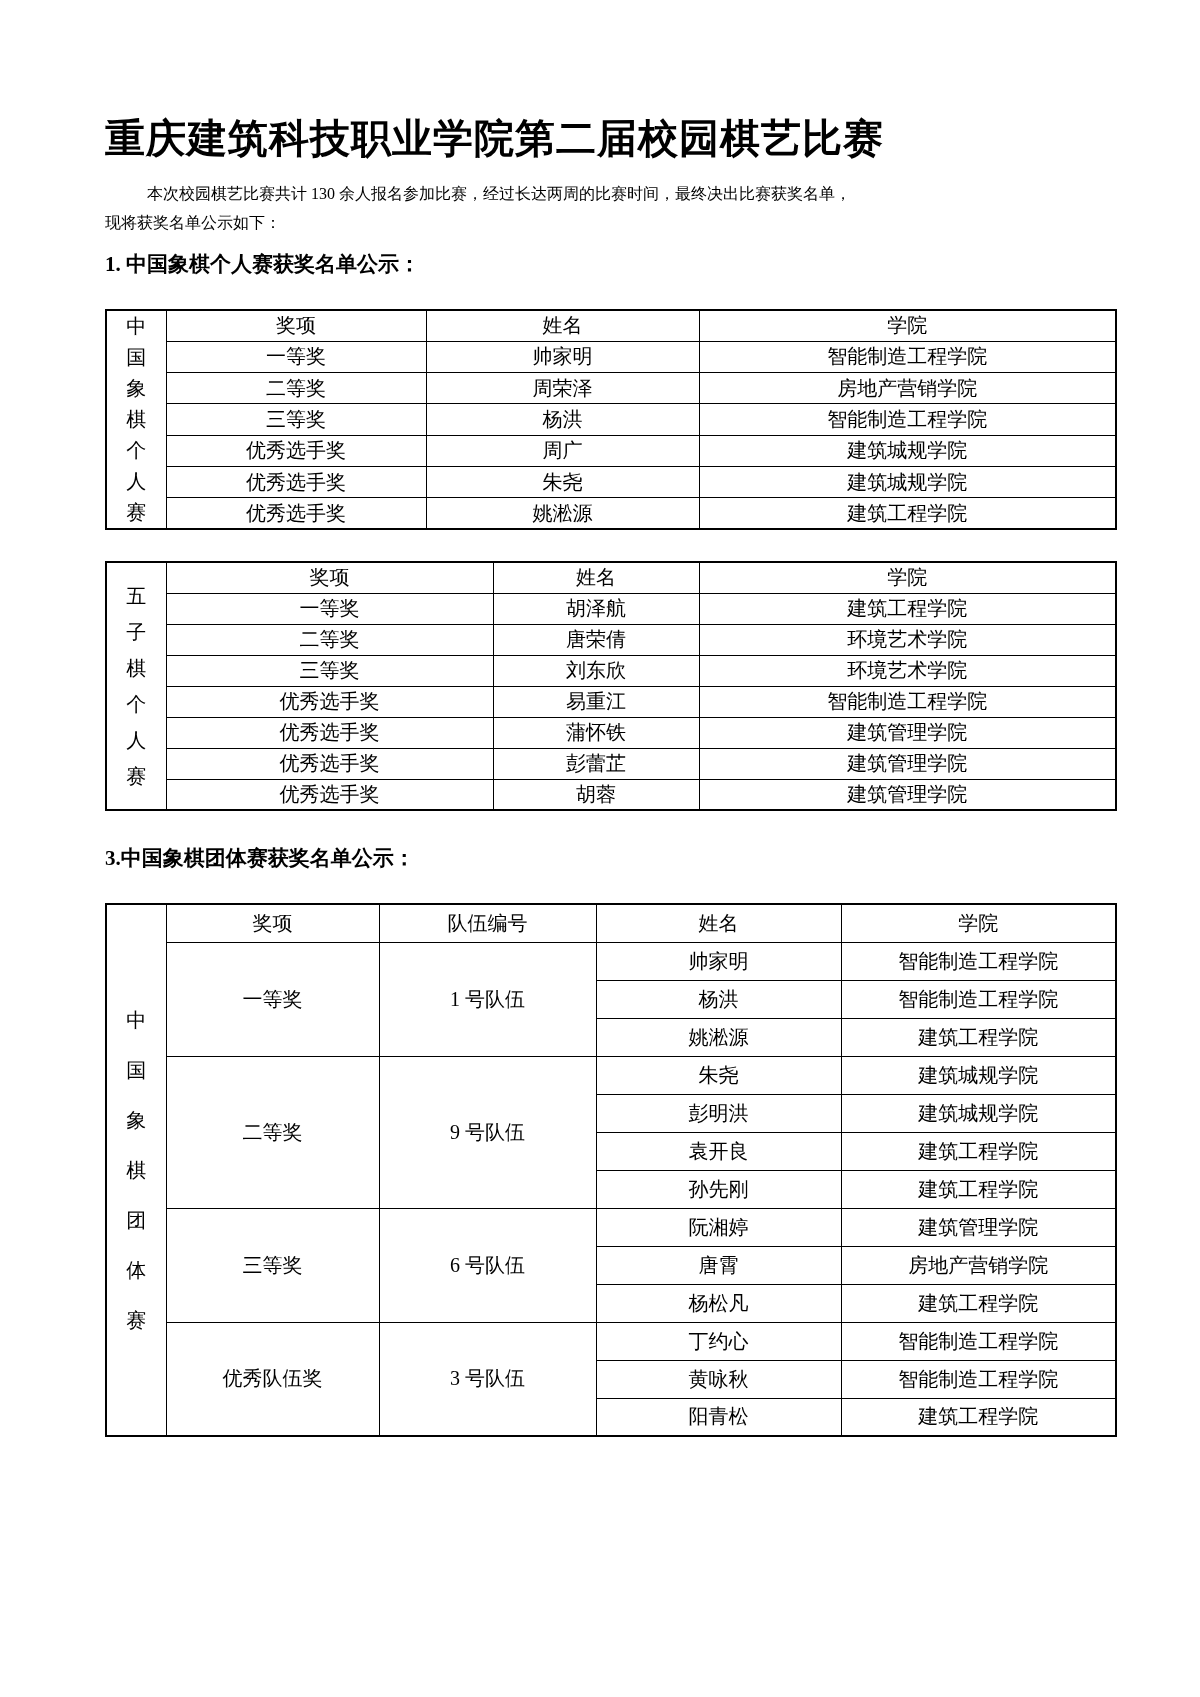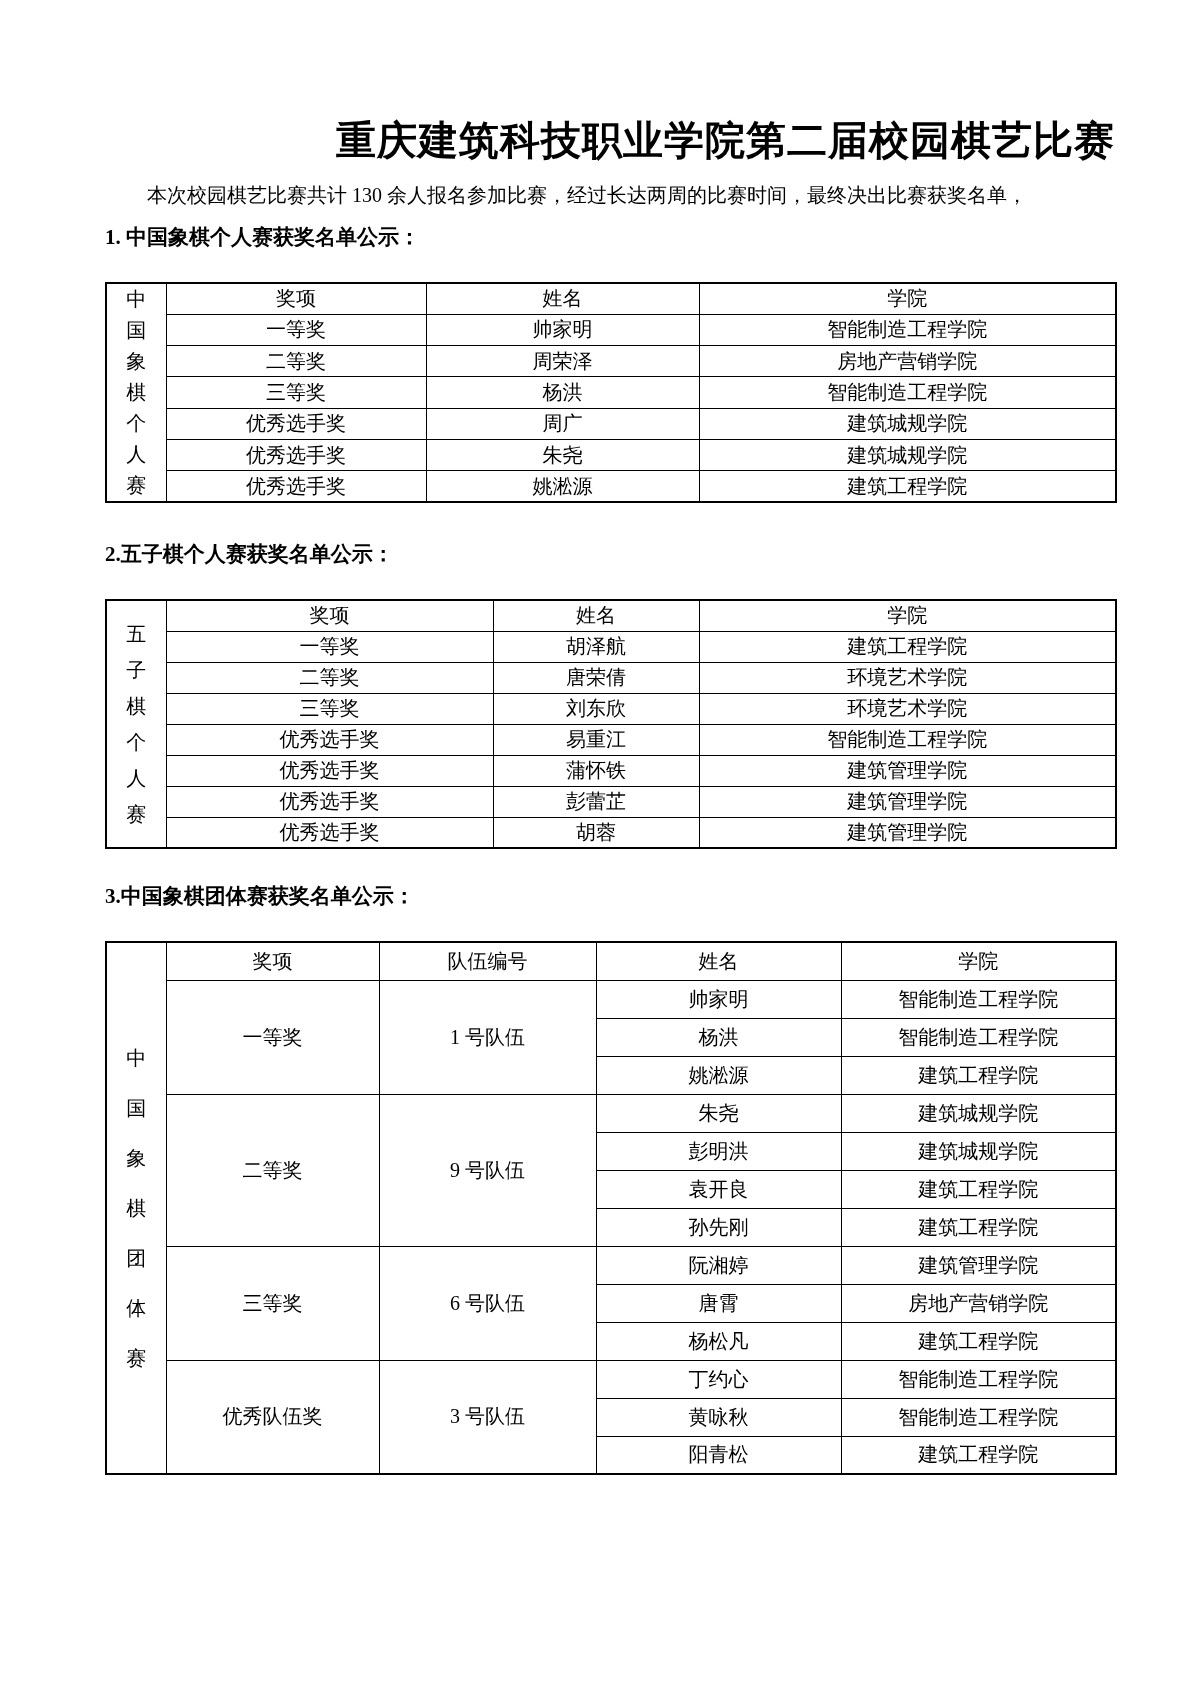--- a/index.html
+++ b/index.html
@@ -2,23 +2,23 @@
 <html><head>
 <meta charset="utf-8">
 <style>
   html,body{margin:0;padding:0;}
   body{
     width:1200px;height:1697px;background:#ffffff;color:#000;
     font-family:"Liberation Serif","DejaVu Serif",serif;
     position:relative;overflow:hidden;
   }
   .content{width:1010px;margin-left:105px;}
-  .title-block{padding-top:112px;text-align:right;font-weight:bold;}
+  .title-block{padding-top:82px;text-align:left;font-weight:bold;margin-top:28px;}
   .title-line{font-size:40px;line-height:57px;letter-spacing:1px;}
-  .intro{margin-top:12px;font-size:20px;line-height:29px;}
+  .intro{margin-top:12px;font-size:16px;line-height:29px;}
   .intro .l1{text-indent:42px;}
   .sec-heading{font-size:21px;font-weight:bold;margin:0;}
   .h1{margin-top:13px;}
   .h2{margin-top:37px;}
   .h3{margin-top:33px;}
   table.tbl{
     border-collapse:collapse;table-layout:fixed;width:1010px;
     border:2px solid #000;margin-top:31px;
   }
   table.tbl td{
@@ -37,20 +37,21 @@
 <body>
 
 <div class="content">
 
   <div class="title-block">
     <div class="title-line">重庆建筑科技职业学院第二届校园棋艺比赛</div>
   </div>
 
   <div class="intro">
     <div class="l1">本次校园棋艺比赛共计 130 余人报名参加比赛，经过长达两周的比赛时间，最终决出比赛获奖名单，</div>
+    <div class="l2">现将获奖名单公示如下：</div>
   </div>
 
   <p class="sec-heading h1">1. 中国象棋个人赛获奖名单公示：</p>
 
   <table class="tbl t1">
     <colgroup>
         <col style="width:60px">
         <col style="width:260px">
         <col style="width:273px">
         <col style="width:417px">
@@ -98,21 +99,20 @@
       <td>建筑城规学院</td>
     </tr>
     <tr>
       <td>优秀选手奖</td>
       <td>姚淞源</td>
       <td>建筑工程学院</td>
     </tr>
   </tbody>
     </table>
 
-  <p class="sec-heading h2">2.五子棋个人赛获奖名单公示：</p>
 
   <table class="tbl t2">
     <colgroup>
         <col style="width:60px">
         <col style="width:327px">
         <col style="width:206px">
         <col style="width:417px">
       </colgroup>
     <tbody>
         <tr>

